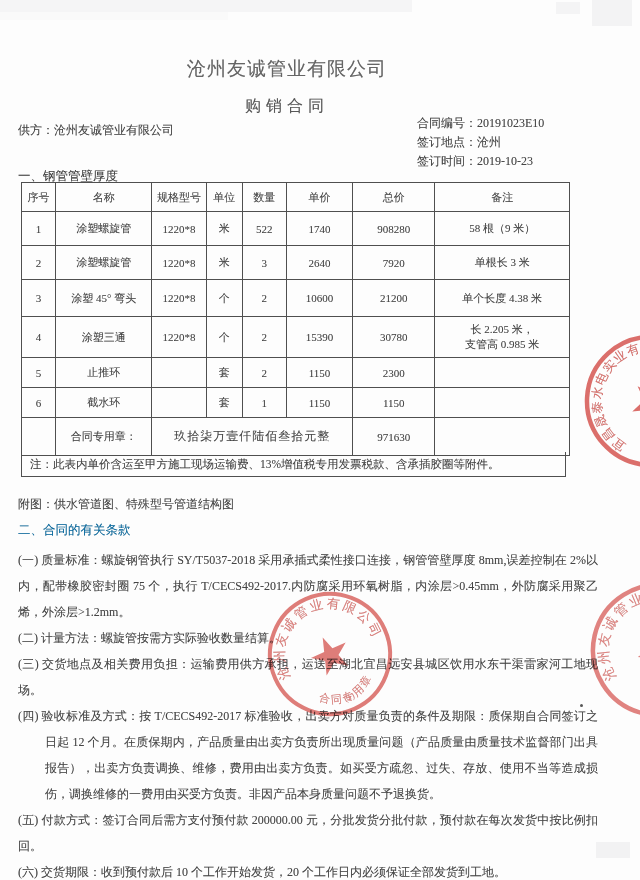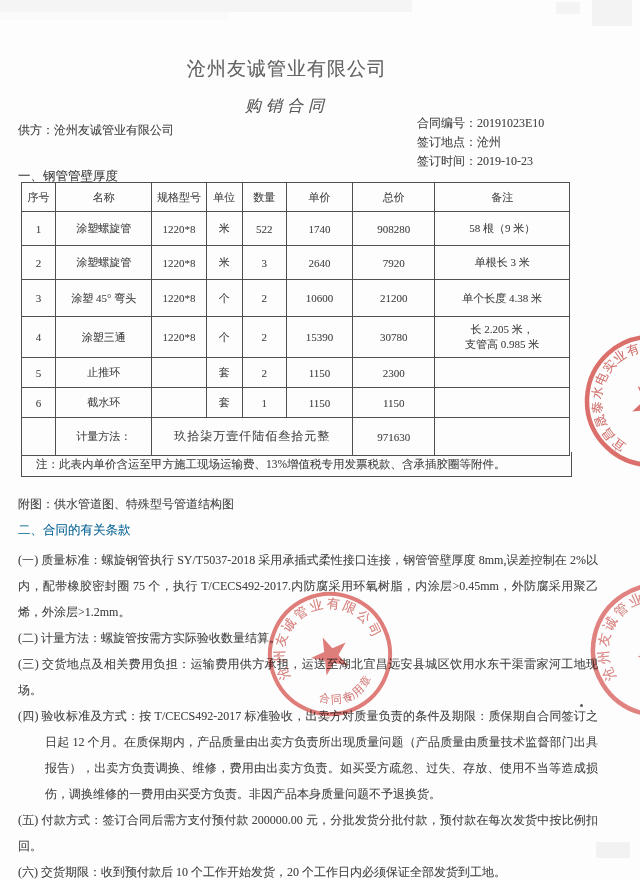--- a/index.html
+++ b/index.html
@@ -11,21 +11,21 @@
   .art-top-a{left:0;top:0;width:412px;height:12px;background:#f5f5f6;}
   .art-top-b{left:0;top:12px;width:228px;height:8px;background:#fafafa;}
   .art-top-r1{left:556px;top:2px;width:24px;height:12px;background:#f4f4f5;}
   .art-top-r2{left:592px;top:0;width:40px;height:26px;background:#f3f3f4;}
   .art-bot-r{left:596px;top:842px;width:34px;height:16px;background:#f2f2f3;}
   .dot{left:580px;top:704px;width:3px;height:3px;background:#3a3a3a;border-radius:50%;opacity:.85;}
 
   .company-title{position:absolute;left:0;top:56px;width:574px;text-align:center;
     font-size:19px;letter-spacing:1px;color:#656565;}
   .doc-title{position:absolute;left:0;top:96px;width:574px;text-align:center;
-    font-size:16px;letter-spacing:5px;color:#585858;font-style:italic;}
+    font-size:16px;letter-spacing:5px;color:#585858;}
 
   .line{position:absolute;font-size:12px;white-space:nowrap;}
   .supplier-line{left:18px;top:122px;}
   .buyer-line{left:18px;top:152px;}
   .meta-block{position:absolute;left:417px;top:114px;font-size:12px;line-height:19px;}
   .meta-row{white-space:nowrap;}
 
   .sec1-heading{left:18px;top:168px;font-size:12.5px;color:#3f3f3f;}
 
   table.items{position:absolute;left:21px;top:182px;width:549px;border-collapse:collapse;
@@ -37,21 +37,21 @@
   table.items tbody tr:nth-child(3){height:37px;}
   table.items tbody tr:nth-child(4){height:41px;}
   table.items tbody tr:nth-child(5){height:30px;}
   table.items tbody tr:nth-child(6){height:30px;}
   table.items tfoot tr{height:38px;}
   td.remark{white-space:pre-line;line-height:15px;}
   td.amount-words{font-size:12px;letter-spacing:1px;}
 
   .table-note{position:absolute;left:21px;top:452px;width:535px;height:24px;
     border:1px solid #4f4f4f;border-top:none;font-size:11.5px;line-height:24px;
-    padding-left:14px;white-space:nowrap;}
+    padding-left:8px;white-space:nowrap;}
 
   .attachment-line{left:18px;top:496px;font-size:12px;}
   .sec2-heading{left:18px;top:522px;font-size:12.5px;color:#0369a1;}
 
   .clauses{position:absolute;left:18px;top:547px;width:580px;font-size:12px;
     line-height:26px;text-align:justify;}
   .clause{margin:0;}
   .clause.hang{padding-left:27px;text-indent:-27px;}
 
   
@@ -169,21 +169,21 @@
           <td>套</td>
           <td>1</td>
           <td>1150</td>
           <td>1150</td>
           <td class="remark"></td>
         </tr>
       </tbody>
     <tfoot>
       <tr class="total-row">
         <td></td>
-        <td>计量方法：</td>
+        <td>合同专用章：</td>
         <td colspan="4" class="amount-words">玖拾柒万壹仟陆佰叁拾元整</td>
         <td>971630</td>
         <td></td>
       </tr>
     </tfoot>
   </table>
   <div class="table-note">注：此表内单价含运至甲方施工现场运输费、13%增值税专用发票税款、含承插胶圈等附件。</div>
 
   <div class="line attachment-line">附图：供水管道图、特殊型号管道结构图</div>
   <div class="line sec2-heading">二、合同的有关条款</div>

